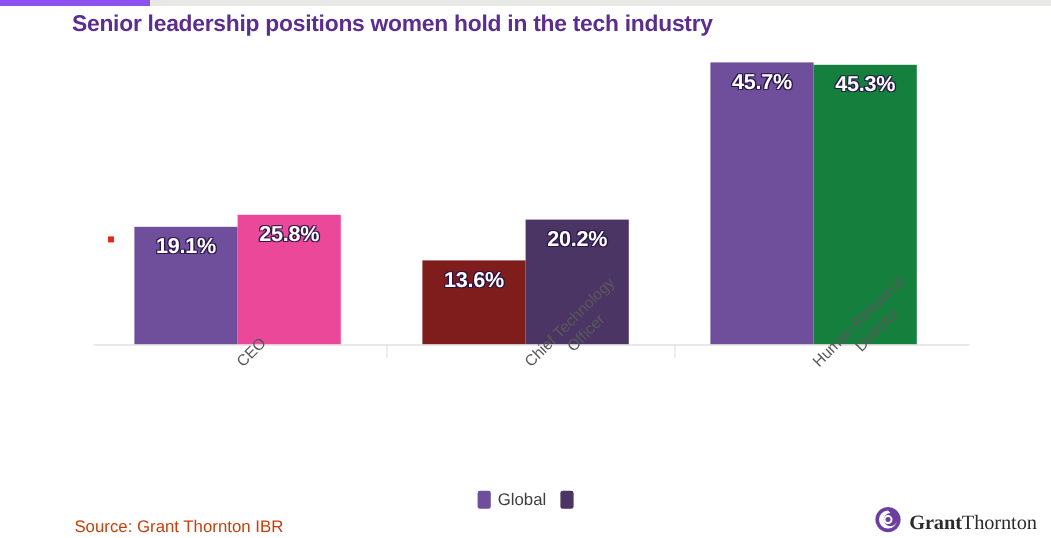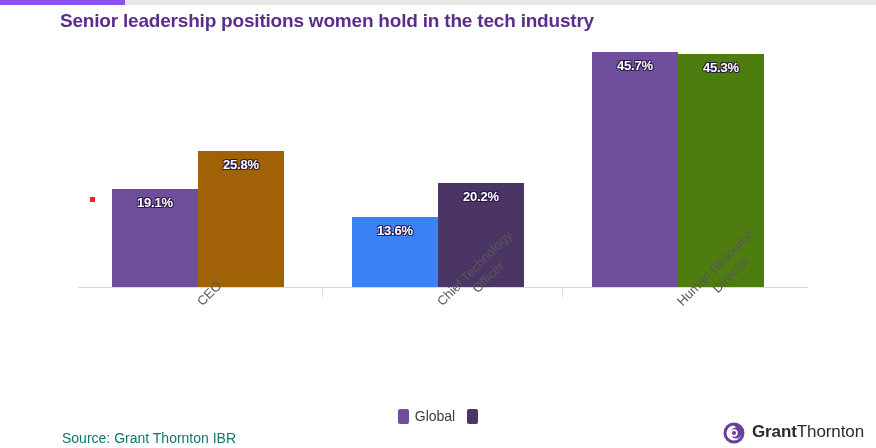--- a/index.html
+++ b/index.html
@@ -82,21 +82,21 @@
   .bar-global  { background: #6f4f9c; }
   .bar-tech    { background: #4b3564; }
 
   .bar-label {
     position: absolute;
     top: 6px;
     left: 0;
     width: 100%;
     text-align: center;
     color: #ffffff;
-    font-size: 13px;
+    font-size: 18px;
     font-weight: bold;
     letter-spacing: -0.2px;
     text-shadow:
        1px  1px 0 rgba(40,20,70,.85),
       -1px  1px 0 rgba(40,20,70,.85),
        1px -1px 0 rgba(40,20,70,.85),
       -1px -1px 0 rgba(40,20,70,.85);
   }
 
   
@@ -144,32 +144,33 @@
     height: 15px;
     border-radius: 2px;
   }
 
   
   #source-note {
     position: absolute;
     left: 62px;
     top: 430px;
     font-size: 14px;
-    color: #0f766e;
+    color: #c2410c;
     text-align: right;
   }
 
   
   #brand-logo {
     position: absolute;
     right: 12px;
     top: 422px;
     display: flex;
-    align-items: flex-start;
+    align-items: center;
     gap: 7px;
+    font-family: Liberation Serif, serif;
   }
   #brand-name {
     font-size: 17px;
     color: #2b2b2b;
     letter-spacing: -0.1px;
     white-space: nowrap;
   }
   #brand-name .thin { font-weight: 400; }
 </style>
 </head>
@@ -179,33 +180,33 @@
   <div id="top-rule-accent"></div>
 </div>
 
 <div id="chart-title">Senior leadership positions women hold in the tech industry</div>
 
 <div id="plot-area">
   <div class="bars-layer" id="bars-layer">
       <div class="bar bar-global" style="left: 112px; width: 86px; height: 98.2166px; background: rgb(111, 79, 156);">
         <span class="bar-label">19.1%</span>
       </div>
-      <div class="bar bar-tech" style="left: 198px; width: 86px; height: 136px; background: #a16207;">
+      <div class="bar bar-tech" style="left: 198px; width: 86px; height: 108px; background: #ec4899;">
         <span class="bar-label">25.8%</span>
       </div>
-      <div class="bar bar-global" style="left: 352px; width: 86px; height: 69.9344px; background: #3b82f6;">
+      <div class="bar bar-global" style="left: 352px; width: 86px; height: 69.9344px; background: #7f1d1d;">
         <span class="bar-label">13.6%</span>
       </div>
       <div class="bar bar-tech" style="left: 438px; width: 86px; height: 103.873px; background: rgb(75, 53, 100); margin-top: 24px;">
         <span class="bar-label">20.2%</span>
       </div>
       <div class="bar bar-global" style="left: 592px; width: 86px; height: 235px; background: rgb(111, 79, 156);">
         <span class="bar-label">45.7%</span>
       </div>
-      <div class="bar bar-tech" style="left: 678px; width: 86px; height: 232.943px; background: #4d7c0f;">
+      <div class="bar bar-tech" style="left: 678px; width: 86px; height: 232.943px; background: #15803d;">
         <span class="bar-label">45.3%</span>
       </div>
     </div>
   <div id="axis-line"></div>
   <div id="marker-dot"></div>
   <div id="ticks-layer">
       <div class="group-tick" style="left: 322px;"></div>
       <div class="group-tick" style="left: 562px;"></div>
     </div>
 </div>

